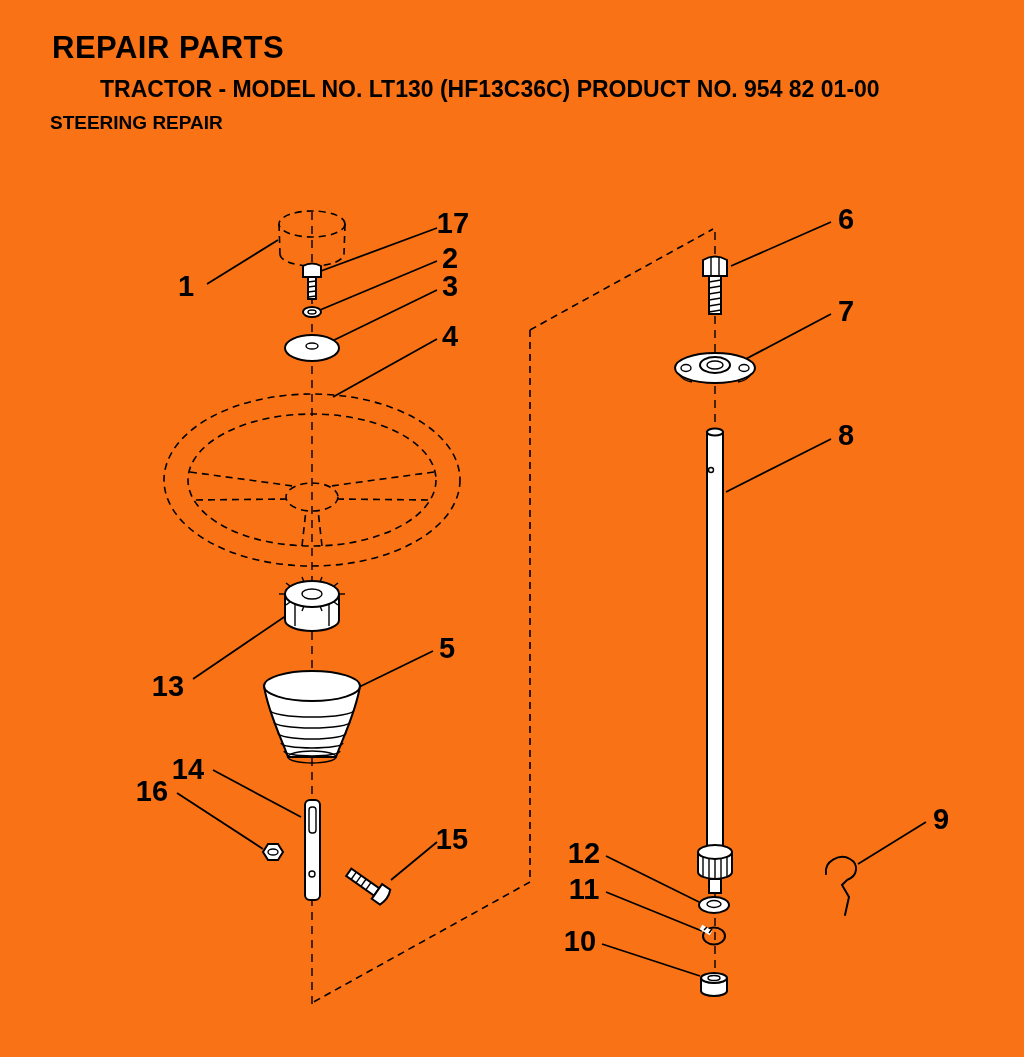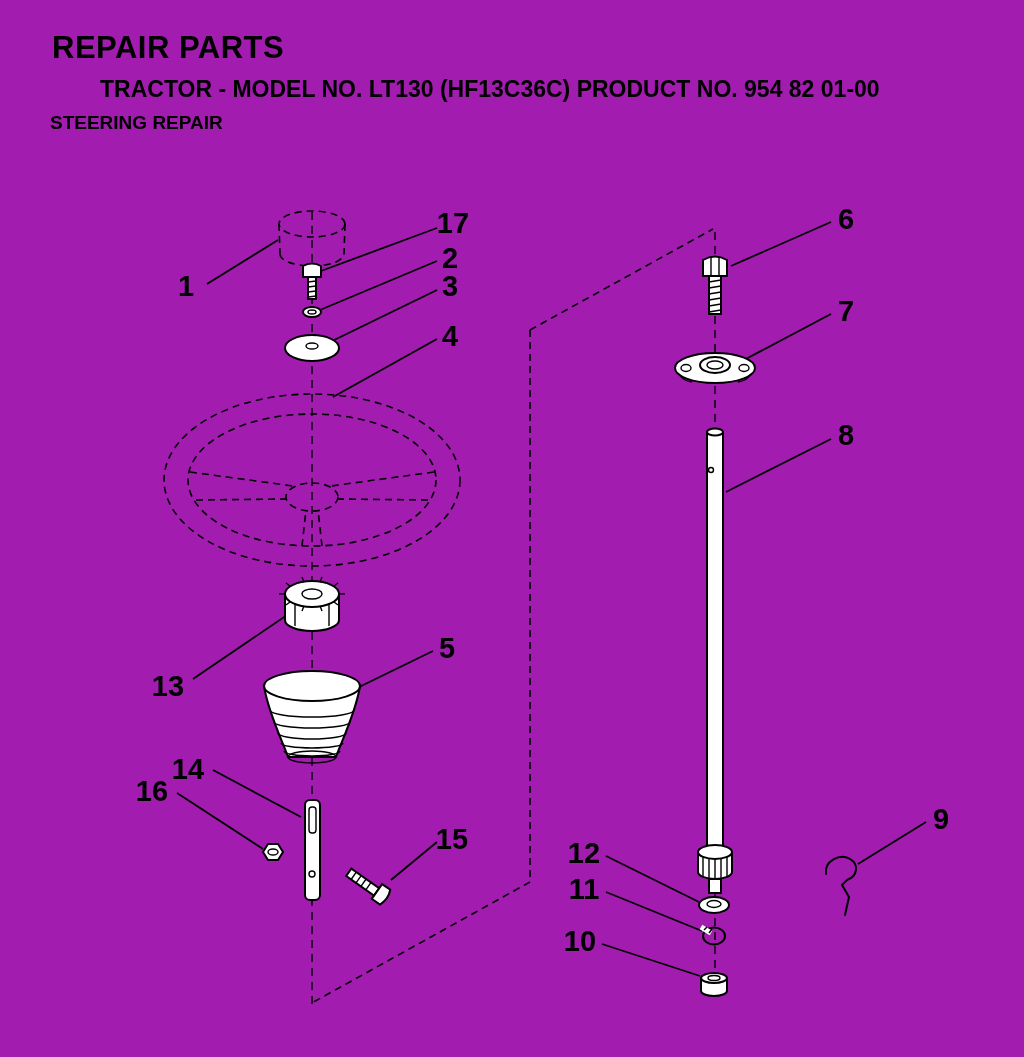--- a/index.html
+++ b/index.html
@@ -4,21 +4,21 @@
 <style>
   html, body {
     margin: 0;
     padding: 0;
     background: #ffffff;
   }
   #page {
     position: relative;
     width: 1024px;
     height: 1057px;
-    background: #a21caf;
+    background: #f97316;
     font-family: "Liberation Sans", sans-serif;
     color: #000000;
     overflow: hidden;
   }
   .hdr-title {
     position: absolute;
     left: 52px;
     top: 30px;
     font-size: 31px;
     font-weight: bold;

